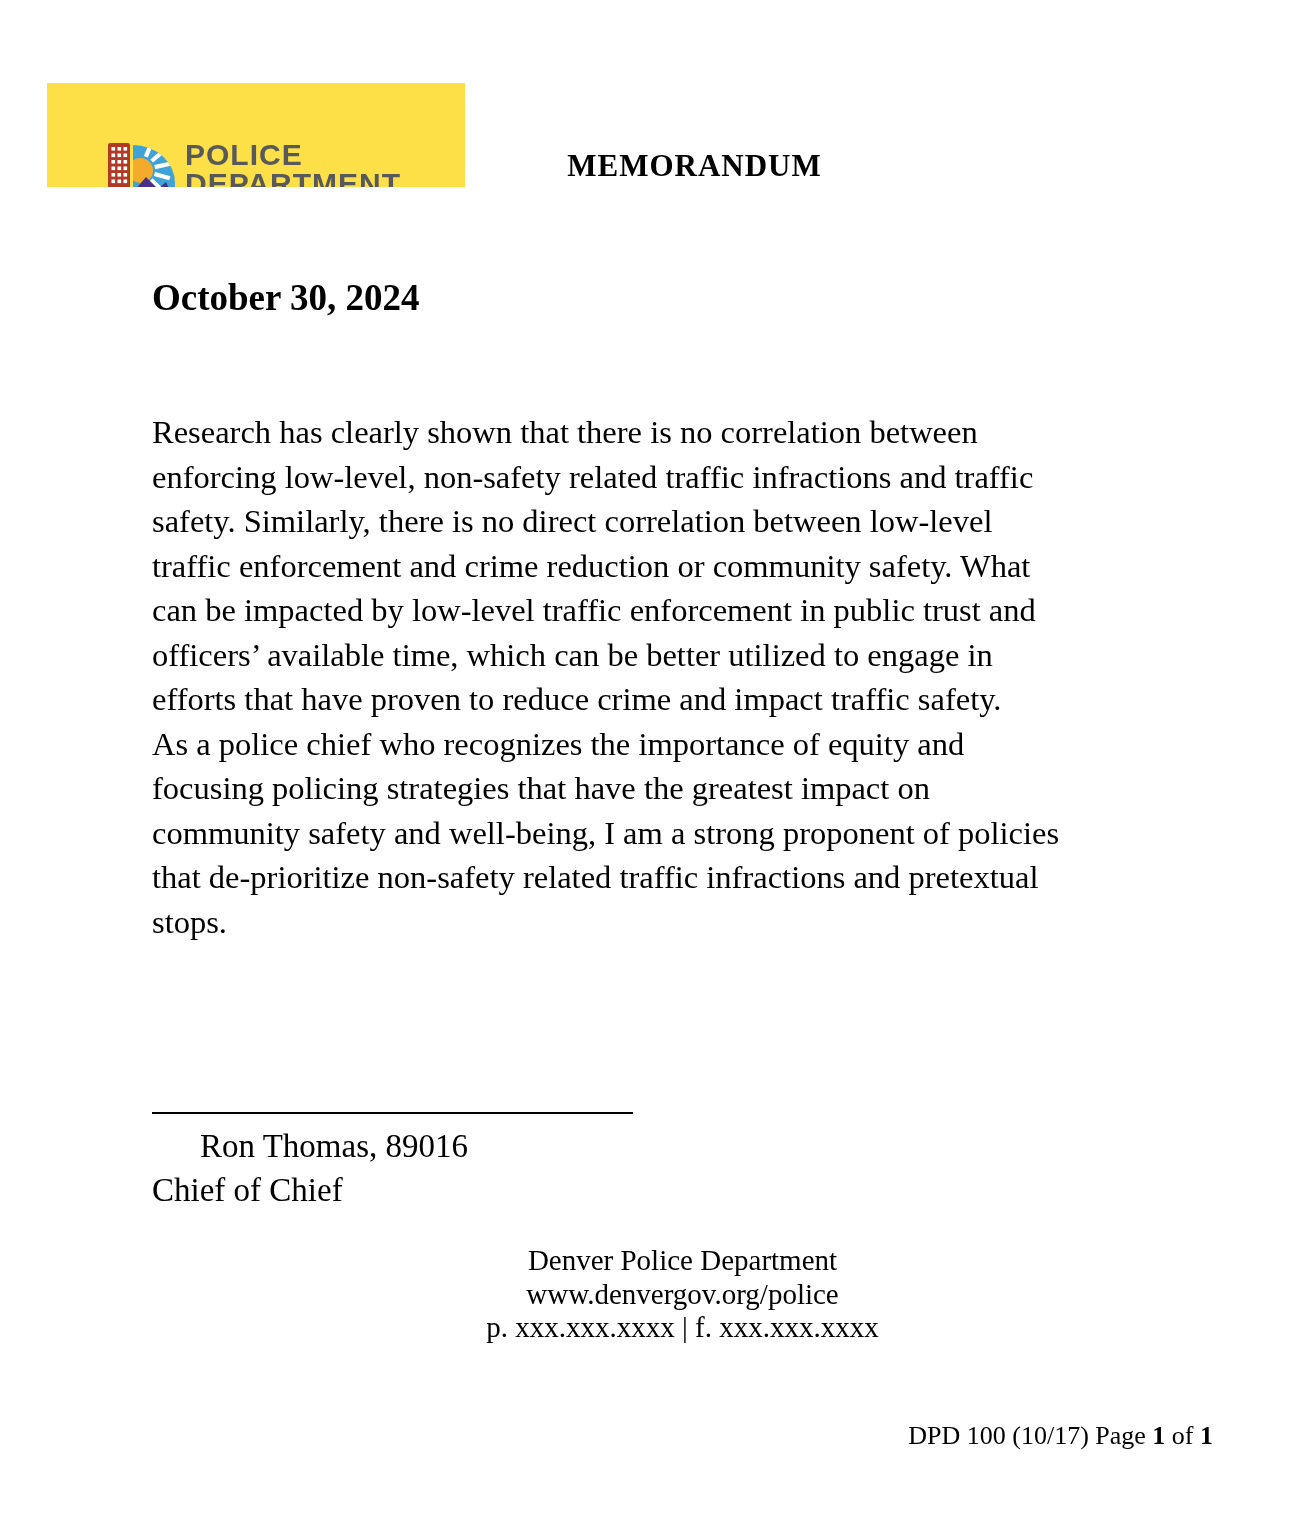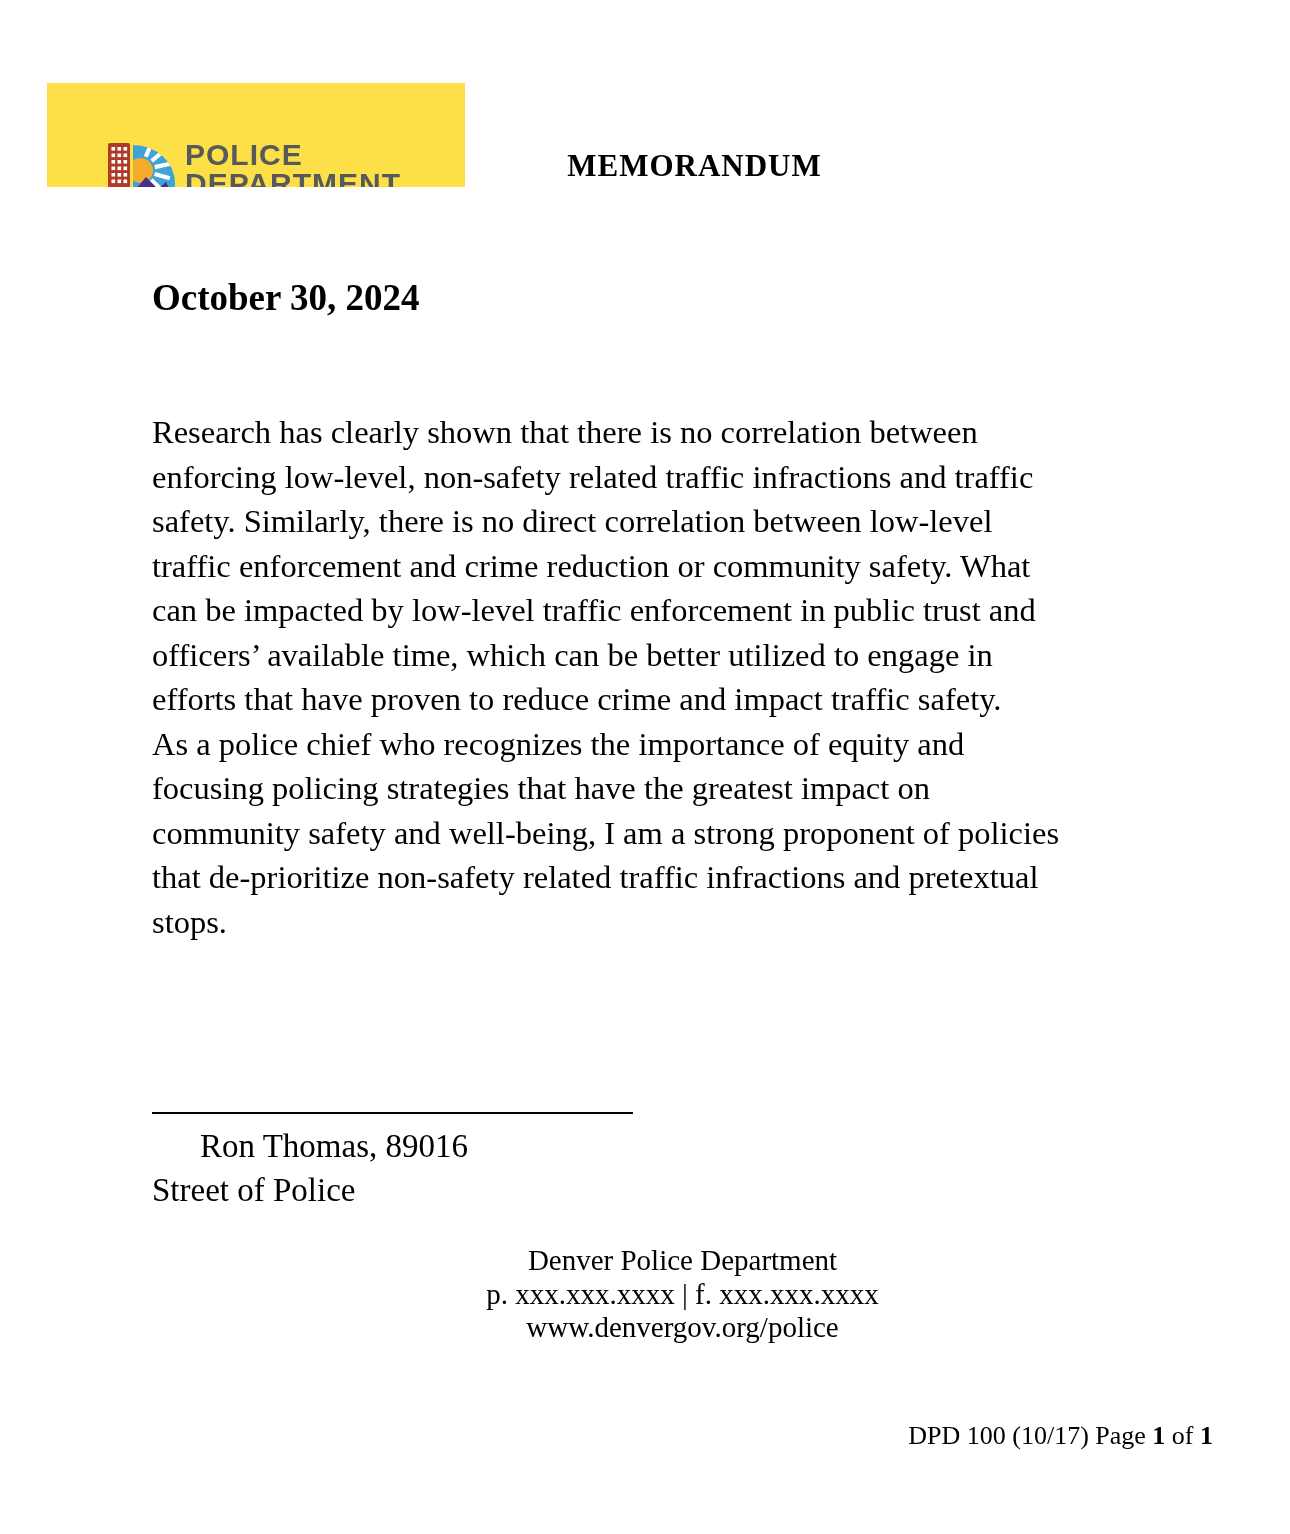--- a/index.html
+++ b/index.html
@@ -119,23 +119,23 @@
 efforts that have proven to reduce crime and impact traffic safety.</p>
     <p>As a police chief who recognizes the importance of equity and
 focusing policing strategies that have the greatest impact on
 community safety and well-being, I am a strong proponent of policies
 that de-prioritize non-safety related traffic infractions and pretextual
 stops.</p>
   </div>
 
   <div class="sig-line"></div>
   <div class="sig-name">Ron Thomas, 89016</div>
-  <div class="sig-title">Street of Police</div>
+  <div class="sig-title">Chief of Chief</div>
 
   <div class="footer-center">
     <div>Denver Police Department</div>
+    <div>www.denvergov.org/police</div>
     <div>p. xxx.xxx.xxxx | f. xxx.xxx.xxxx</div>
-    <div>www.denvergov.org/police</div>
   </div>
 
   <div class="footer-right"><span>DPD 100 (10/17) Page </span><b>1</b><span> of </span><b>1</b></div>
 
 </div>
 
 </body></html>

